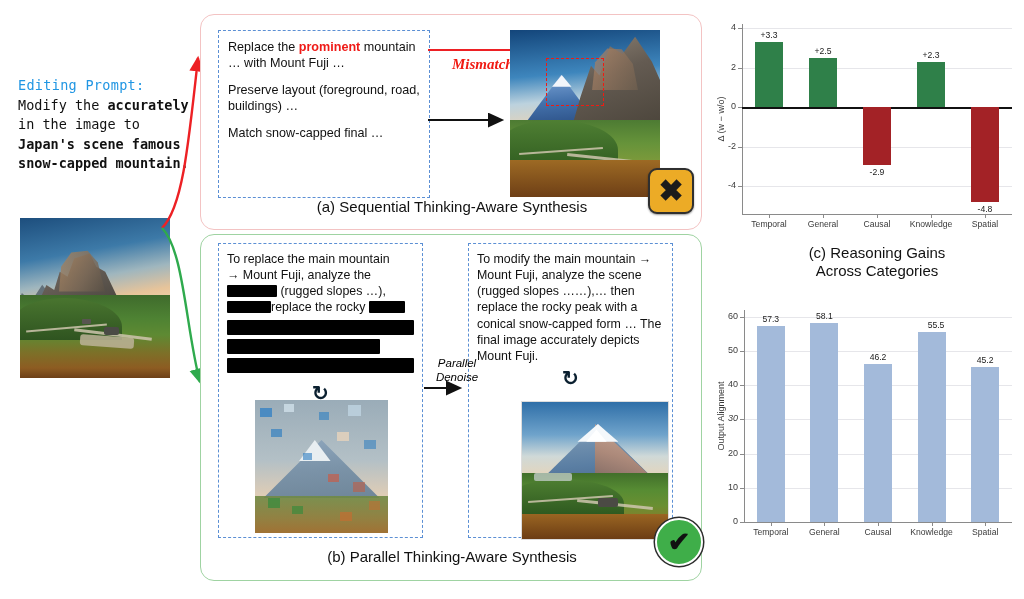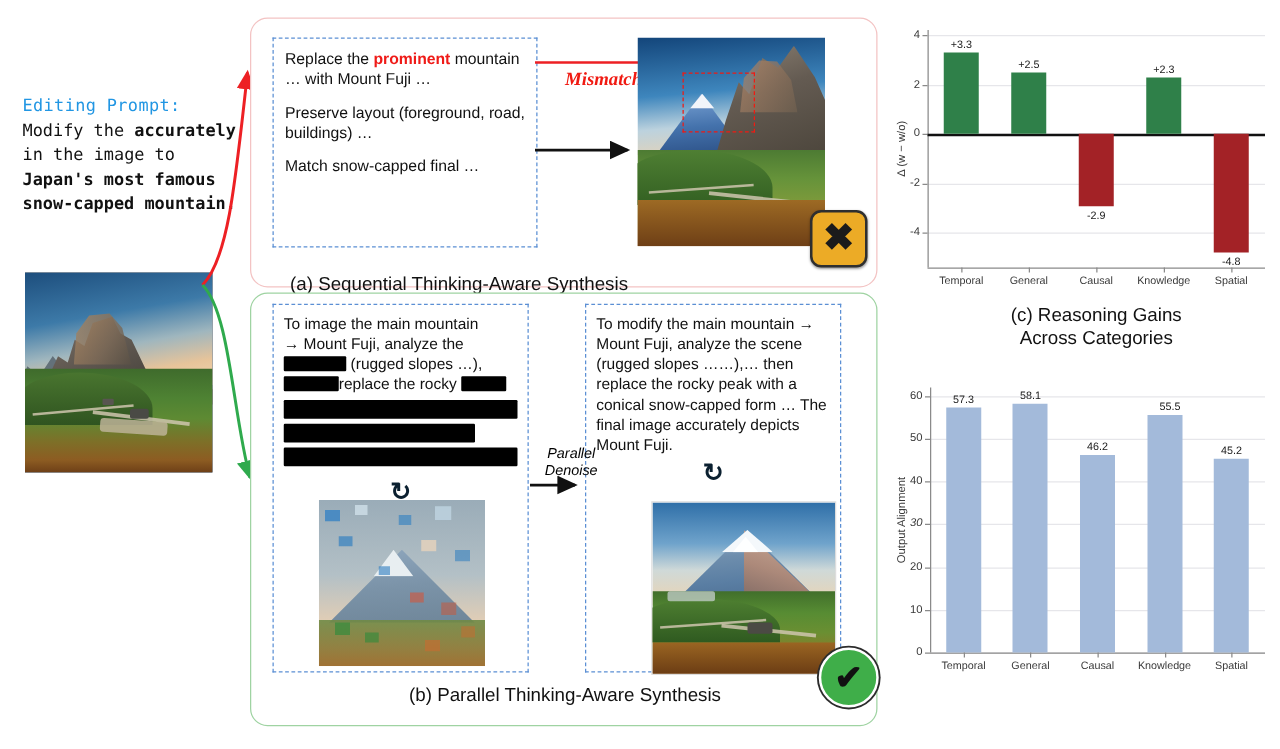--- a/index.html
+++ b/index.html
@@ -30,22 +30,22 @@
     background:linear-gradient(175deg,#13457a 0%,#3e86bd 45%,#bcd2de 70%,#f0d3ac 100%);}
   .grass{position:absolute;left:0;right:0;bottom:0;height:52%;
     background:linear-gradient(180deg,#3f6b2c 0%,#4e8233 28%,#5e8a33 48%,#7d7028 70%,#8d5c22 88%,#6d3f17 100%);}
   .grass2{position:absolute;left:0;right:0;bottom:0;height:46%;
     background:linear-gradient(180deg,#4d7b33 0%,#66933a 30%,#7d9a3b 55%,#9a7b2b 78%,#8d4f1c 100%);}
   .road{position:absolute;background:#cfc6ae;opacity:.85;}
 
   
   #panel-a{left:200px;top:14px;width:500px;height:214px;
     border:1.6px solid #f3c3c3;border-radius:14px;background:#fff;}
-  #panel-a-title{left:232px;top:198px;width:440px;text-align:left;
-    font-size:15px;color:#111;margin-top:21px;}
+  #panel-a-title{left:232px;top:198px;width:440px;text-align:center;
+    font-size:15px;color:#111;}
 
   .dashbox{border:1.4px dashed #5b8fd4;background:#fff;}
   #seq-text-box{left:218px;top:30px;width:212px;height:168px;padding:8px 9px;box-sizing:border-box;}
   .seq-p{font-size:12.6px;line-height:1.28;color:#111;margin:0 0 11px 0;}
   .seq-p:last-child{margin-bottom:0;}
   .red-em{color:#ef1b18;font-weight:bold;}
 
   #mismatch-label{left:452px;top:56px;font-size:15px;font-weight:bold;font-style:italic;
     color:#f01a12;font-family:"Liberation Serif",serif;}
 
@@ -105,21 +105,21 @@
 <body>
 
 <div class="root">
 
   <div class="abs mono" id="prompt-block">
     <div id="prompt-title">Editing Prompt:</div>
     <div id="prompt-body">
       <span>Modify the</span>
       <b>accurately</b><span> in the</span>
       <span>image to </span><b>Japan's</b>
-      <b>most famous</b>
+      <b>scene famous</b>
       <b>snow-capped</b>
       <b>mountain.</b>
     </div>
   </div>
 
   <div class="abs" id="source-photo">
     <div class="photo">
       <div class="sky"></div>
 
       <div style="position:absolute;left:-6%;top:36%;width:52%;height:26%;background:#5d6a74;
@@ -215,21 +215,21 @@
 
   <div class="abs" id="x-badge">
     <div class="g">✖</div>
   </div>
 
   <div class="abs" id="panel-a-title">(a) Sequential Thinking-Aware Synthesis</div>
 
   <div class="abs" id="panel-b"></div>
 
   <div class="abs dashbox" id="par-left-box">
-    <p class="par-p">To image the main mountain</p>
+    <p class="par-p">To replace the main mountain</p>
     <p class="par-p">→ Mount Fuji, analyze the</p>
     <p class="par-p">
       <span class="redact" style="width:50px;"></span>
       <span>(rugged slopes …),</span>
     </p>
     <p class="par-p">
       <span class="redact" style="width:44px;"></span><span>replace the rocky</span>
       <span class="redact" style="width:36px;"></span>
     </p>
     <span class="redact-line" style="width:100%;"></span>

